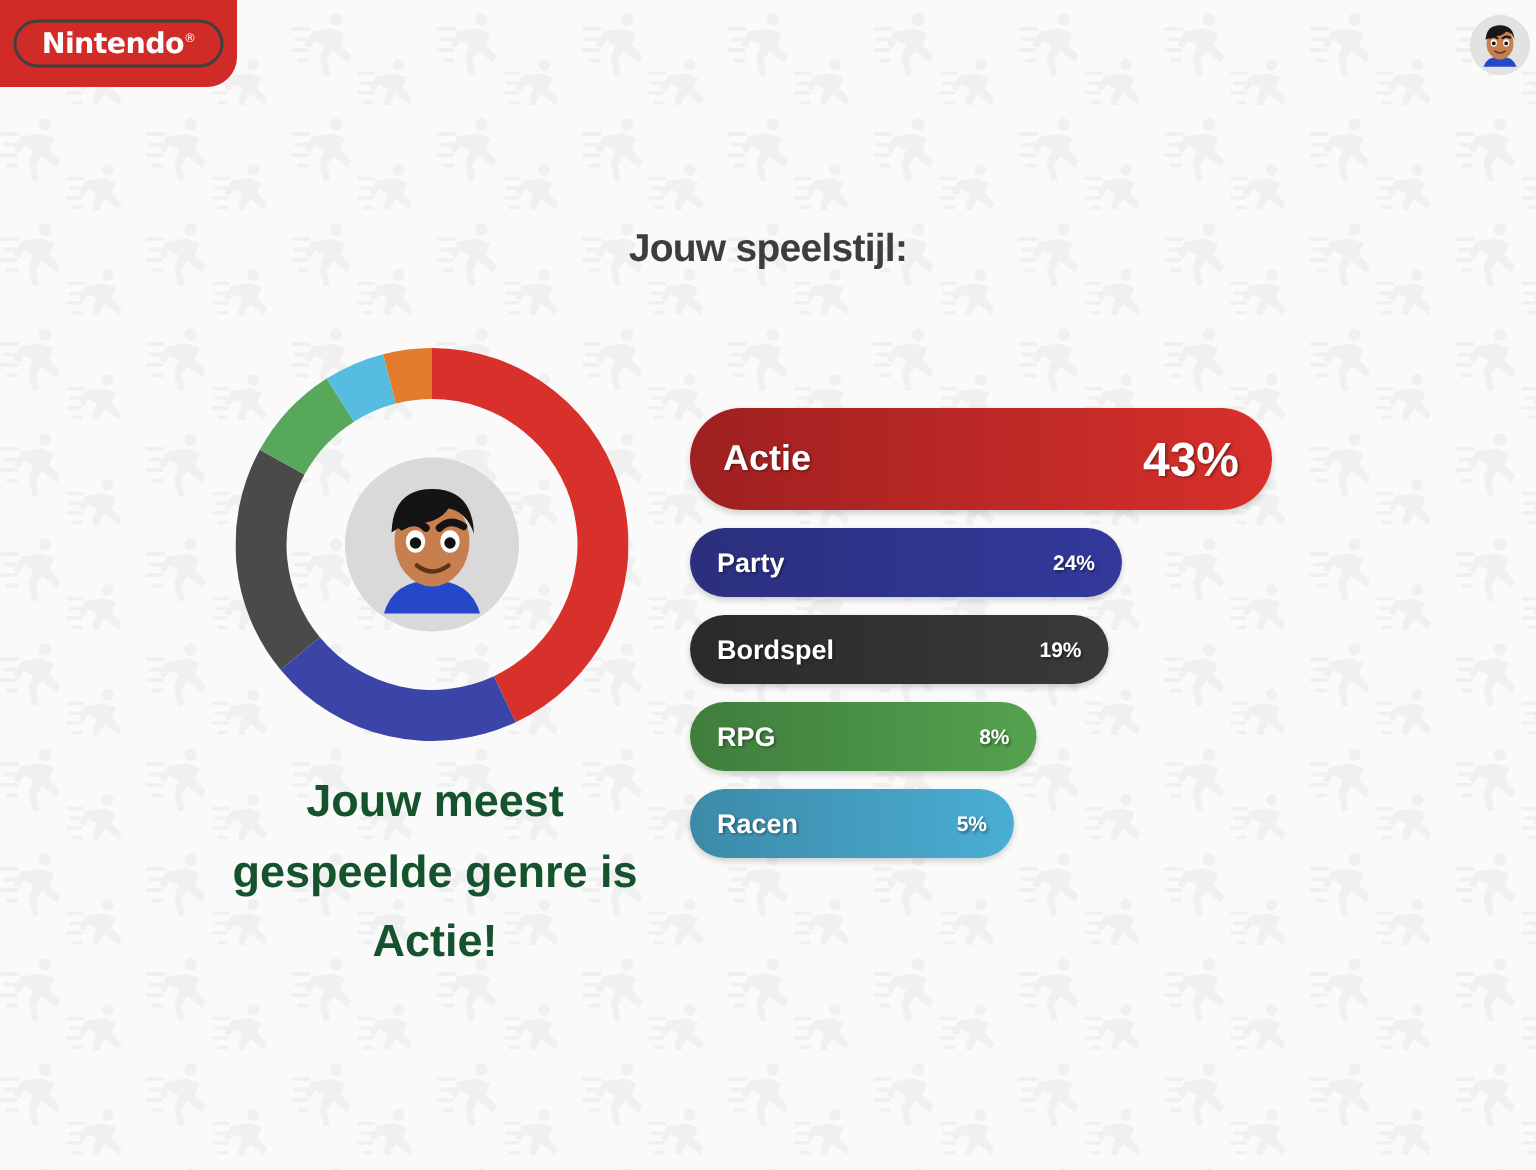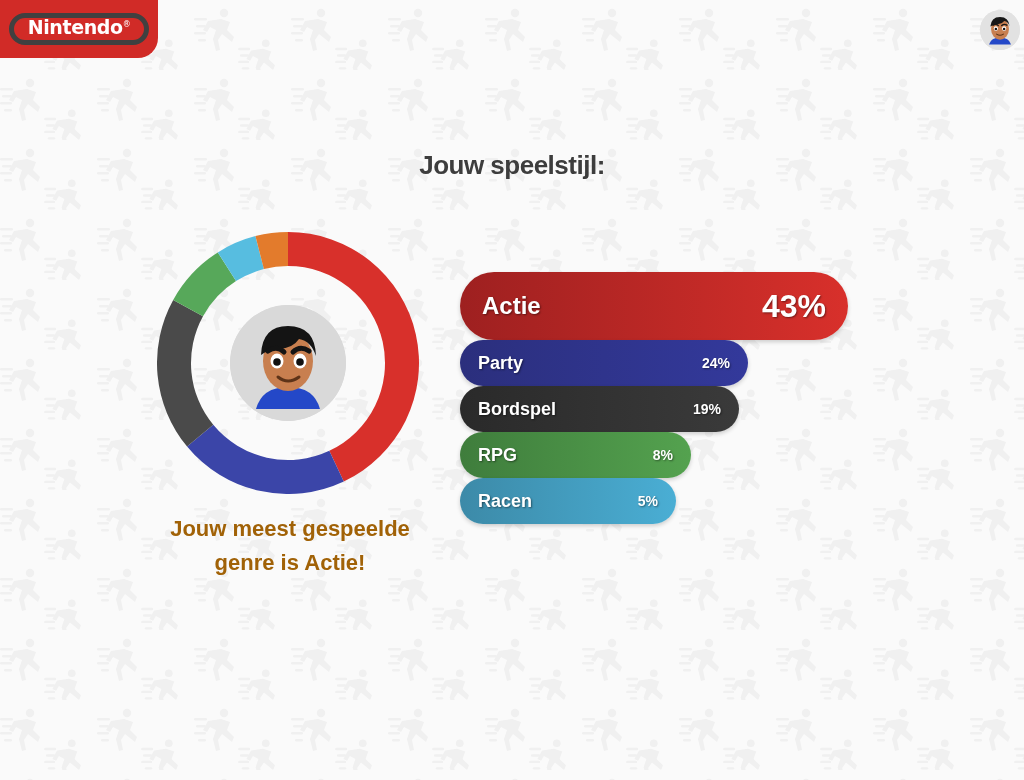--- a/index.html
+++ b/index.html
@@ -34,23 +34,24 @@
     background: #d12b27;
     border-bottom-right-radius: 20px;
     z-index: 5;
   }
   #nintendo-logo {
     position: absolute;
     left: 9px;
     top: 13px;
     width: 140px;
     height: 32px;
-    border: 5px solid #404040;
+    border: 2px solid #404040;
     border-radius: 16px;
     display: flex;
+    align-items: center;
     justify-content: center;
   }
   #nintendo-logo .wordmark {
     color: #ffffff;
     font-size: 19px;
     font-weight: bold;
     letter-spacing: -0.4px;
     line-height: 1;
     font-family: "DejaVu Sans", sans-serif;
     position: relative;
@@ -111,37 +112,37 @@
     overflow: hidden;
   }
 
   
   #donut-caption {
     position: absolute;
     left: 150px;
     top: 512px;
     width: 280px;
     text-align: center;
-    color: #a16207;
-    font-size: 22px;
+    color: #14532d;
+    font-size: 30px;
     font-weight: bold;
     line-height: 1.55;
     z-index: 3;
   }
 
   
   #bars {
     position: absolute;
     left: 460px;
     top: 272px;
     width: 420px;
     z-index: 3;
   }
   .bar-row {
-    margin-bottom: 0;
+    margin-bottom: 12px;
   }
   .bar {
     position: relative;
     border-radius: 99px;
     display: flex;
     align-items: center;
     justify-content: space-between;
     padding: 0 18px;
     color: #ffffff;
     box-shadow: 0 2px 4px rgba(0,0,0,0.18);

